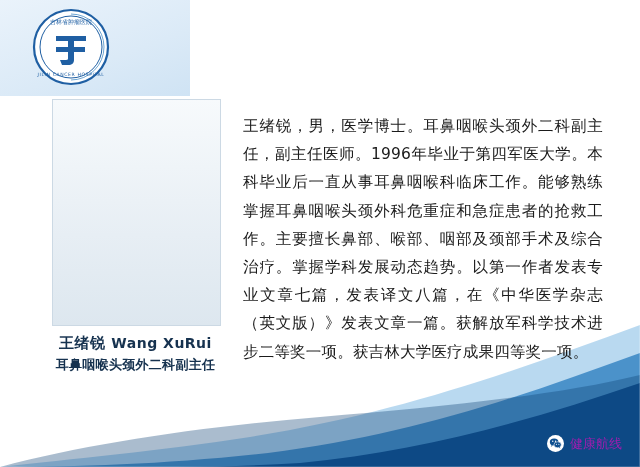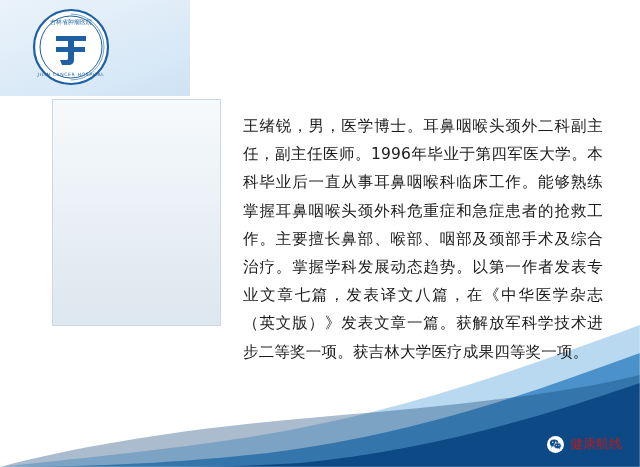--- a/index.html
+++ b/index.html
@@ -51,22 +51,22 @@
     text-align:justify;text-justify:inter-ideograph;
     letter-spacing:.2px;
   }
   .clinic{
     position:absolute;left:243px;top:409px;width:360px;
     text-align:center;color:#d0021b;font-weight:bold;font-size:15.5px;
     letter-spacing:1px;
   }
   
   .footer{
-    position:absolute;right:18px;bottom:14px;display:flex;align-items:flex-end;gap:6px;
-    color:#b91c1c;font-size:13px;
+    position:absolute;right:18px;bottom:14px;display:flex;align-items:flex-start;gap:6px;
+    color:#a21caf;font-size:13px;
   }
   .wechat-icon{
     width:17px;height:17px;border-radius:50%;background:#ffffff;
     display:flex;align-items:center;justify-content:center;
   }
   .wechat-icon svg{display:block;}
 </style>
 </head>
 <body>
 
@@ -136,20 +136,25 @@
 
       <rect x="108" y="176" width="22" height="15" rx="2" fill="#e8eef4" stroke="#b8c6d4" stroke-width="0.8"></rect>
       <line x1="111" y1="181" x2="127" y2="181" stroke="#9fb2c4" stroke-width="1"></line>
       <line x1="111" y1="185" x2="123" y2="185" stroke="#9fb2c4" stroke-width="1"></line>
 
       <path d="M40 178 h20 v16 h-20 z" fill="none" stroke="#e2e6e9" stroke-width="1"></path>
     </svg>
   </div>
 
   <div class="name-block">
+    <div class="name-cn">
+      <span>王绪锐</span>
+      <span class="en">Wang XuRui</span>
+    </div>
+    <div class="title-cn">耳鼻咽喉头颈外二科副主任</div>
   </div>
 
   <div class="bio">王绪锐，男，医学博士。耳鼻咽喉头颈外二科副主任，副主任医师。1996年毕业于第四军医大学。本科毕业后一直从事耳鼻咽喉科临床工作。能够熟练掌握耳鼻咽喉头颈外科危重症和急症患者的抢救工作。主要擅长鼻部、喉部、咽部及颈部手术及综合治疗。掌握学科发展动态趋势。以第一作者发表专业文章七篇，发表译文八篇，在《中华医学杂志（英文版）》发表文章一篇。获解放军科学技术进步二等奖一项。获吉林大学医疗成果四等奖一项。</div>
 
 
   <div class="footer">
     <span class="wechat-icon">
       <svg width="13" height="13" viewBox="0 0 16 16">
         <ellipse cx="6.3" cy="6.2" rx="5.3" ry="4.4" fill="#0e4f8f"></ellipse>
         <path d="M3.4 9.9 L2.2 12 L4.7 10.8 Z" fill="#0e4f8f"></path>

